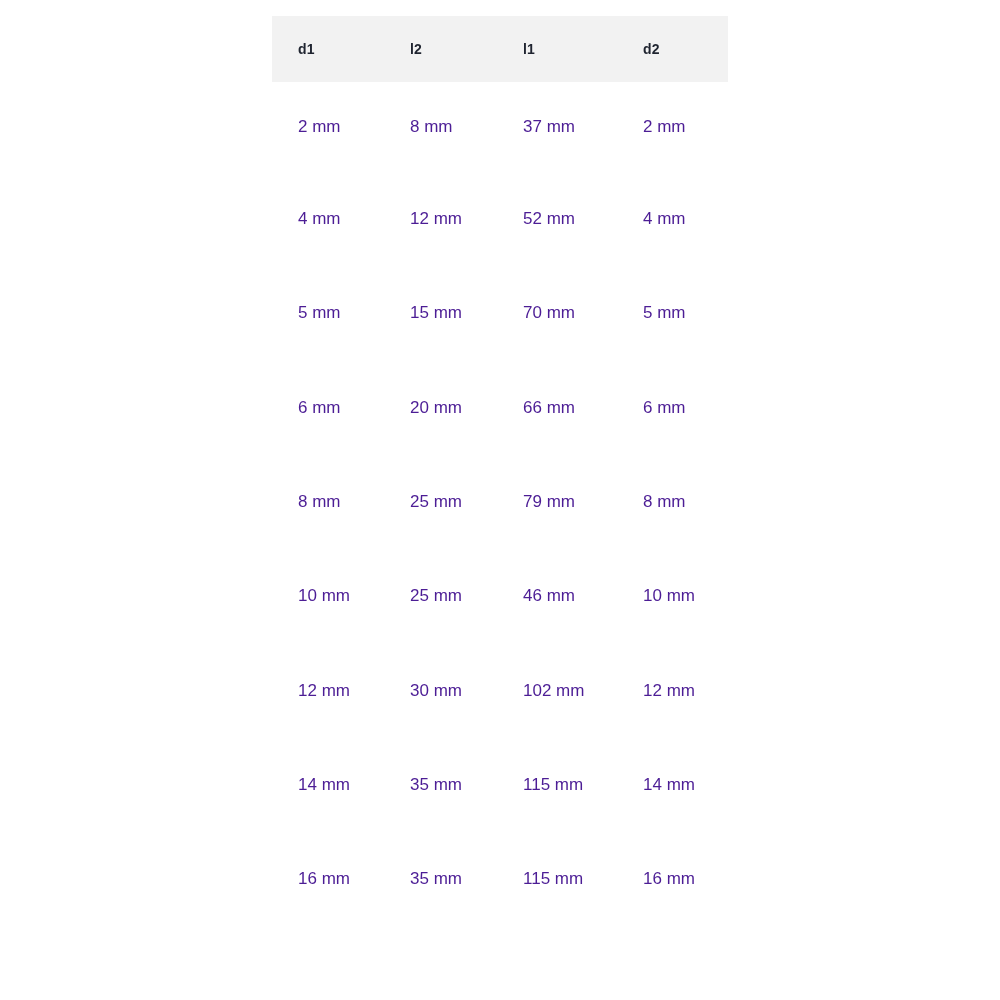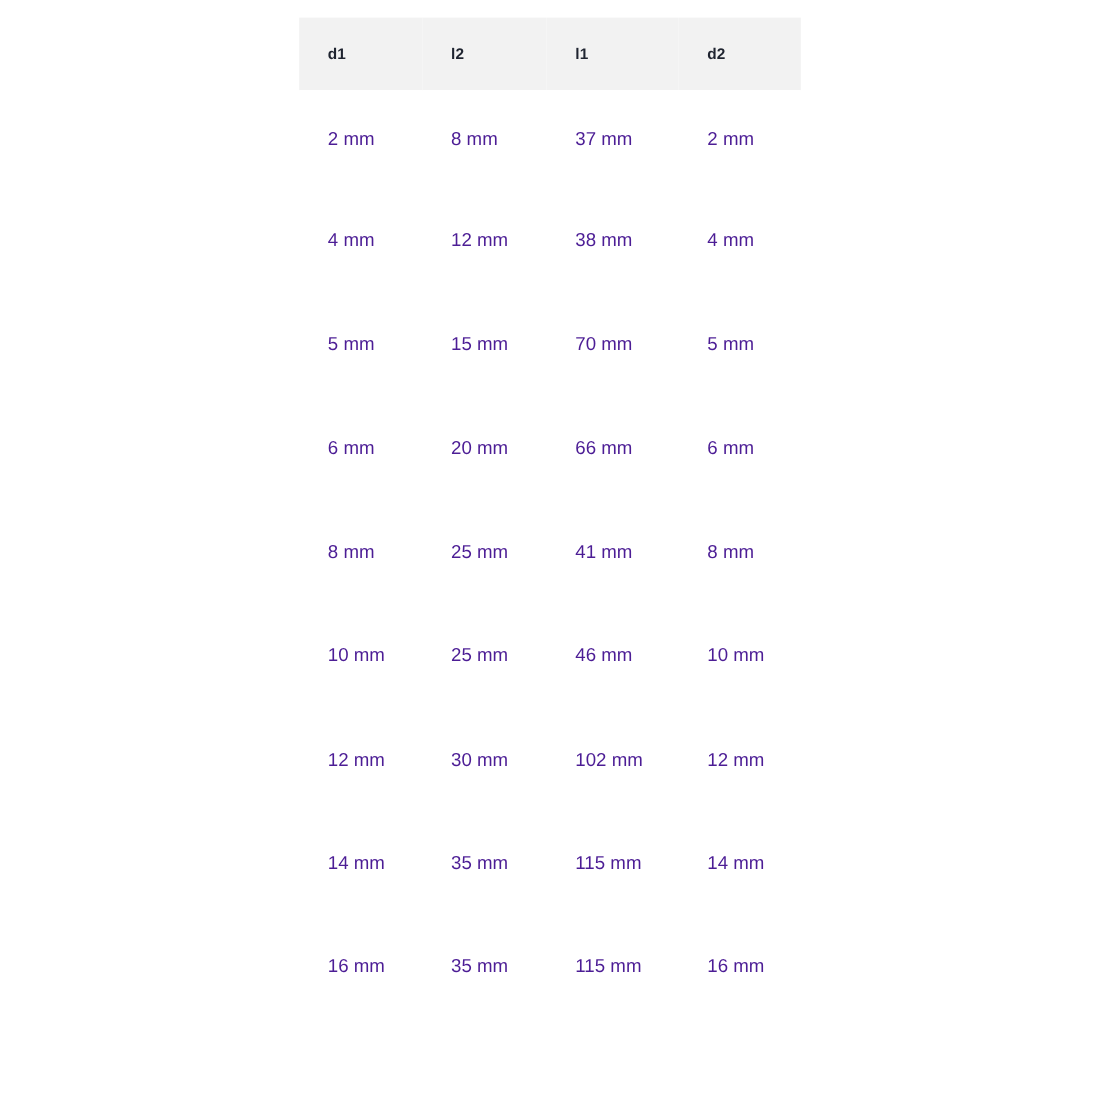--- a/index.html
+++ b/index.html
@@ -94,39 +94,39 @@
     <tbody>
       <tr>
         <td>2 mm</td>
         <td>8 mm</td>
         <td>37 mm</td>
         <td>2 mm</td>
       </tr>
       <tr>
         <td>4 mm</td>
         <td>12 mm</td>
-        <td>38 mm</td>
+        <td>52 mm</td>
         <td>4 mm</td>
       </tr>
       <tr>
         <td>5 mm</td>
         <td>15 mm</td>
         <td>70 mm</td>
         <td>5 mm</td>
       </tr>
       <tr>
         <td>6 mm</td>
         <td>20 mm</td>
         <td>66 mm</td>
         <td>6 mm</td>
       </tr>
       <tr>
         <td>8 mm</td>
         <td>25 mm</td>
-        <td>41 mm</td>
+        <td>79 mm</td>
         <td>8 mm</td>
       </tr>
       <tr>
         <td>10 mm</td>
         <td>25 mm</td>
         <td>46 mm</td>
         <td>10 mm</td>
       </tr>
       <tr>
         <td>12 mm</td>

